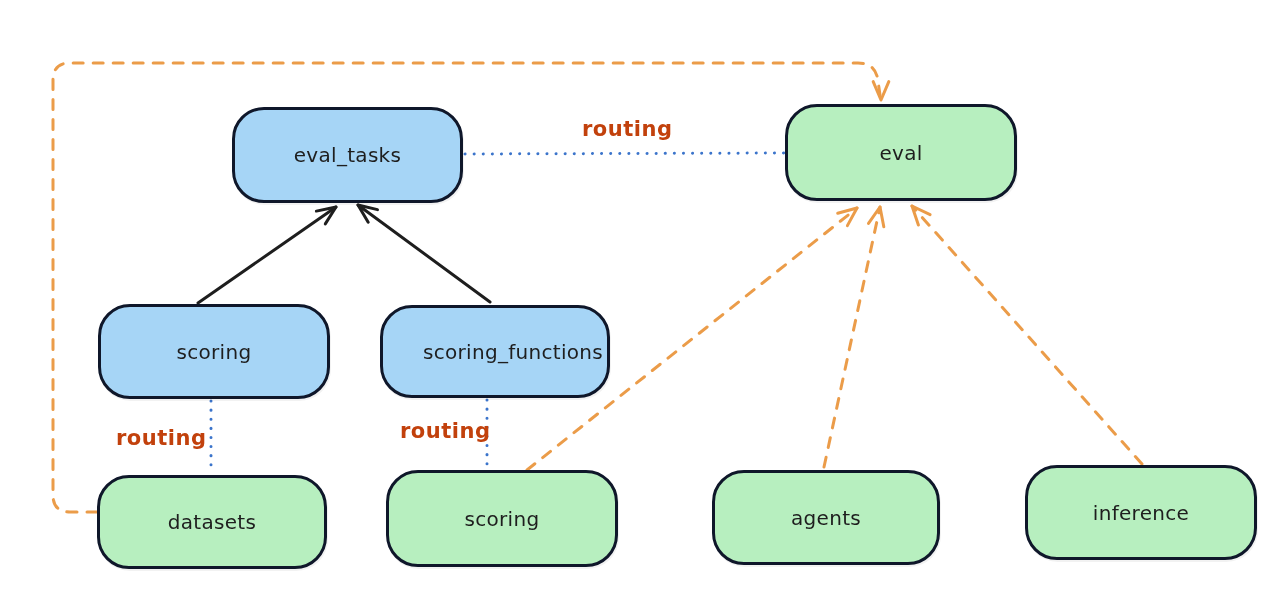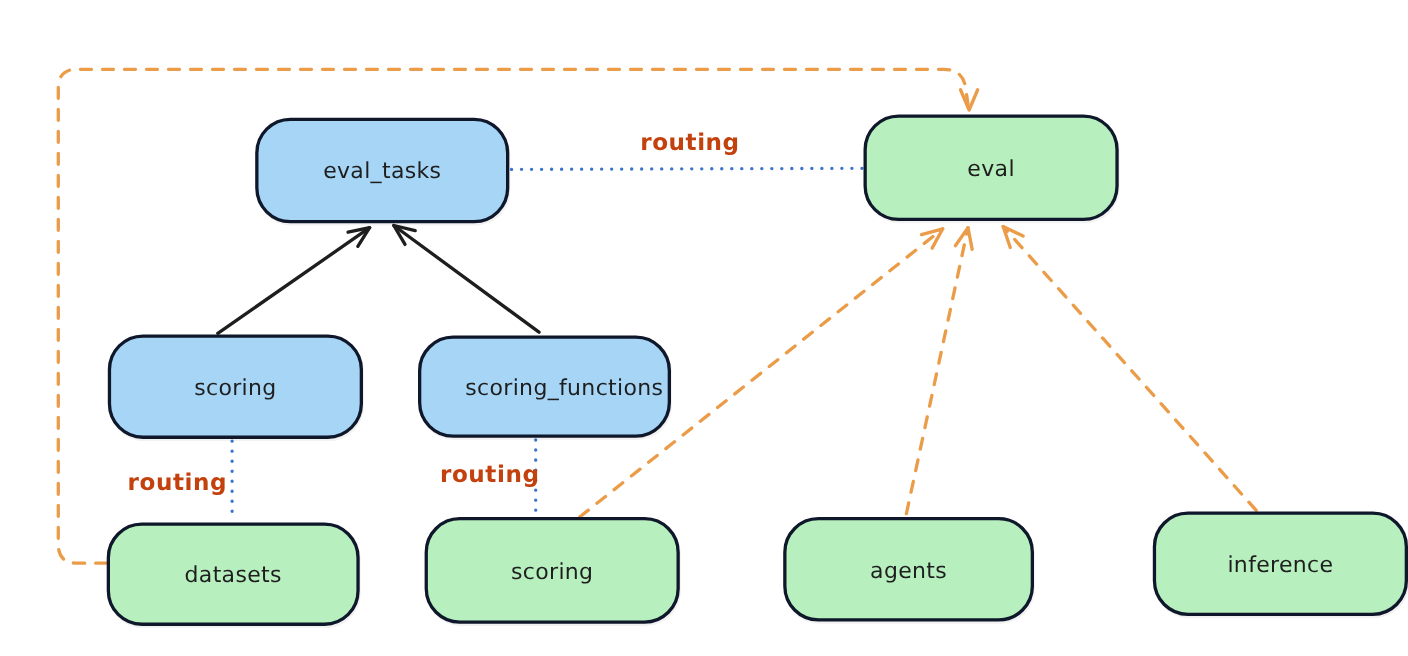--- a/index.html
+++ b/index.html
@@ -32,21 +32,21 @@
     white-space:nowrap;
   }
   
   #n-eval_tasks        {left:232px;top:107px;width:231px;height:96px;}
   #n-eval              {left:785px;top:104px;width:232px;height:97px;}
   #n-datasets          {left:98px; top:304px;width:232px;height:95px;}
   #n-scoring_functions {left:380px;top:305px;width:230px;height:93px;padding-left:36px;}
   #n-datasetio         {left:97px; top:475px;width:230px;height:94px;}
   #n-scoring           {left:386px;top:470px;width:232px;height:97px;}
   #n-agents            {left:712px;top:470px;width:228px;height:95px;}
-  #n-inference         {left:1025px;top:465px;width:232px;height:95px;margin-left:23px;}
+  #n-inference         {left:1025px;top:465px;width:232px;height:95px;}
   
   #l-routing-top    {left:582px;top:117px;}
   #l-routing-left   {left:116px;top:426px;}
   #l-routing-mid    {left:400px;top:419px;}
 </style>
 </head>
 <body>
 
 <div id="canvas">
 

